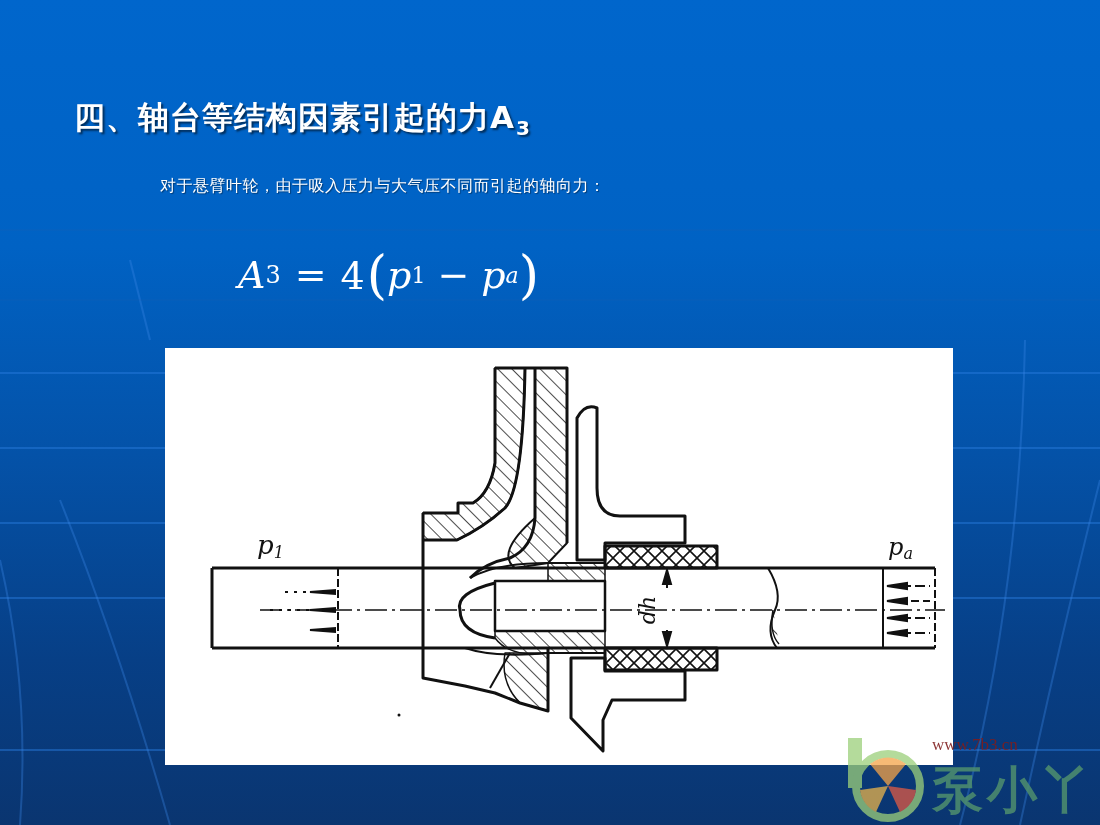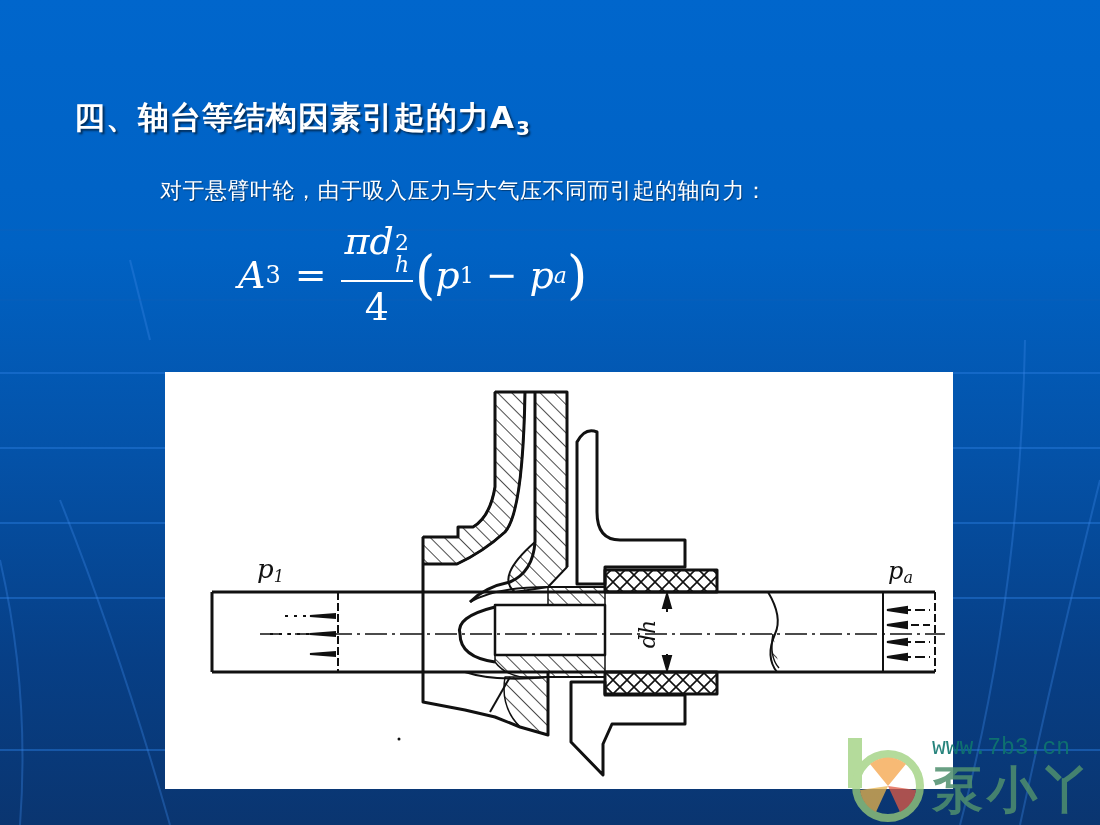--- a/index.html
+++ b/index.html
@@ -11,48 +11,48 @@
   .bg-lines { position: absolute; left: 0; top: 0; width: 1100px; height: 825px; pointer-events: none; }
   .title {
     position: absolute; left: 74px; top: 97px;
     color: #ffffff; font-size: 31px; font-weight: bold; letter-spacing: 1px;
     text-shadow: 2px 2px 2px rgba(0,0,0,0.55);
     white-space: nowrap;
   }
   .title .sub { font-size: 20px; vertical-align: -7px; margin-left: 1px; }
   .subtitle {
     position: absolute; left: 160px; top: 176px;
-    color: #ffffff; font-size: 22px; letter-spacing: 0.5px;
+    color: #ffffff; font-size: 16px; letter-spacing: 0.5px;
     text-shadow: 1px 1px 1px rgba(0,0,0,0.4);
     white-space: nowrap;
   }
   .formula {
     position: absolute; left: 238px; top: 225px; height: 100px;
     color: #ffffff; font-family: "DejaVu Serif", "Liberation Serif", serif;
     display: flex; align-items: center; font-size: 38px;
   }
   .formula i { font-style: italic; }
   .formula .lhs-sub { font-size: 24px; vertical-align: -10px; font-style: normal; }
   .formula .eq { margin: 0 14px; }
   .frac { display: inline-flex; flex-direction: column; align-items: center; margin-right: 2px; }
   .frac .num { padding: 0 4px 4px 4px; border-bottom: 2px solid #fff; line-height: 40px; }
   .frac .den { line-height: 46px; padding-top: 2px; }
   .frac .num .supsub { display: inline-flex; flex-direction: column; font-size: 22px; vertical-align: 4px; line-height: 22px; margin-left: 1px; }
   .paren { font-size: 52px; font-weight: 200; line-height: 1; }
   .psub { font-size: 22px; vertical-align: -10px; font-style: normal; }
   .psub-i { font-size: 22px; vertical-align: -10px; font-style: italic; }
   .minus { margin: 0 12px; }
   .diagram {
-    position: absolute; left: 165px; top: 372px; width: 788px; height: 417px;
+    position: absolute; left: 165px; top: 348px; width: 788px; height: 417px;
     background: #ffffff;
   }
   .diagram svg { width: 100%; height: 100%; display: block; }
   .watermark-url {
     position: absolute; left: 932px; top: 735px;
-    color: #0f766e; font-size: 23px; font-family: Liberation Mono, monospace;
+    color: #7f1d1d; font-size: 17px; font-family: Liberation Serif, serif;
     opacity: 0.9;
   }
   .watermark-brand {
     position: absolute; left: 933px; top: 757px;
     color: #4f8f6e; font-size: 50px; font-weight: bold; letter-spacing: 4px;
     font-family: Liberation Sans, sans-serif; opacity: 0.85;
   }
   .watermark-logo { position: absolute; left: 840px; top: 730px; width: 96px; height: 92px; opacity: 0.75; }
 </style>
 </head>
@@ -83,26 +83,20 @@
   <span>四、轴台等结构因素引起的力A</span><span class="sub">3</span>
 </div>
 
 <div class="subtitle">对于悬臂叶轮，由于吸入压力与大气压不同而引起的轴向力：</div>
 
 <div class="formula">
   <i>A</i>
     <span class="lhs-sub">3</span>
   <span class="eq">=</span>
   <span class="frac">
-    <span class="num">
-      <i>π</i><i>d</i><span class="supsub">
-          <span>2</span>
-          <i>h</i>
-        </span>
-    </span>
     <span class="den">4</span>
   </span>
   <span class="paren">(</span>
   <i>p</i>
     <span class="psub">1</span>
   <span class="minus">−</span>
   <i>p</i>
     <span class="psub-i">a</span>
   <span class="paren">)</span>
 </div>

